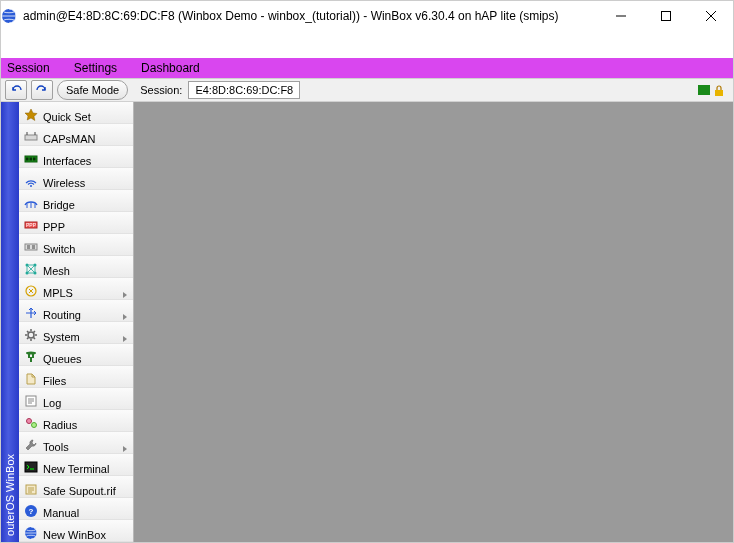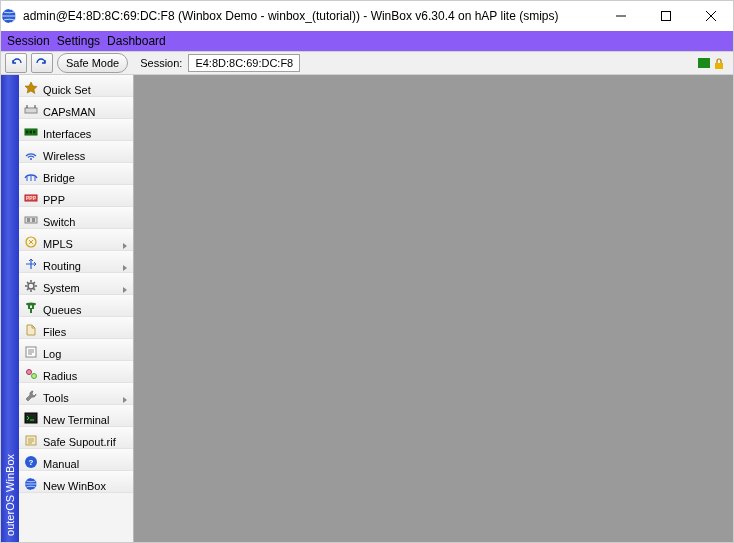--- a/index.html
+++ b/index.html
@@ -7,21 +7,21 @@
 
 
 .titlebar { height: 30px; display: flex; align-items: center; padding-left: 0; background: #fff; }
 .titlebar-icon { width: 16px; height: 16px; margin-right: 6px; }
 .titlebar-text { font-size: 12px; color: #000; flex: 1; white-space: nowrap; }
 .win-controls { display: flex; height: 100%; }
 .win-btn { width: 45px; display: flex; align-items: center; justify-content: center; cursor: default; }
 .win-btn svg { width: 10px; height: 10px; }
 
 
-.menubar { height: 20px; display: flex; align-items: center; padding-left: 6px; gap: 7px; background: #8b5cf6; font-size: 12px; }
+.menubar { height: 20px; display: flex; align-items: center; padding-left: 6px; gap: 24px; background: #d946ef; font-size: 12px; margin-top: 27px; }
 .menu-item { cursor: default; }
 
 
 .toolbar { height: 24px; display: flex; align-items: center; background: #f0f0f0; border-top: 1px solid #d0d0d0; border-bottom: 1px solid #d0d0d0; padding: 0 4px; gap: 4px; }
 .tool-btn { width: 22px; height: 20px; border: 1px solid #a0a0a0; background: linear-gradient(#fdfdfd,#e6e6e6); display: flex; align-items: center; justify-content: center; border-radius: 2px; }
 .safe-mode { height: 20px; padding: 0 8px; border: 1px solid #a0a0a0; background: linear-gradient(#fdfdfd,#e6e6e6); font-size: 11px; display: flex; align-items: center; border-radius: 10px; }
 .session-lbl { font-size: 11px; margin-left: 8px; }
 .session-val { height: 18px; padding: 0 6px; border: 1px solid #a0a0a0; background: #fff; font-size: 11px; display: flex; align-items: center; margin-left: 2px; }
 .toolbar-right { margin-left: auto; display: flex; gap: 3px; align-items: center; padding-right: 4px; }
 .status-sq { width: 12px; height: 10px; }
@@ -177,20 +177,32 @@
           <svg viewBox="0 0 14 14">
             <rect x="1" y="4" width="12" height="6" fill="#ddd" stroke="#888"></rect>
             <path d="M3 6h3M3 8h3M8 6h3M8 8h3" stroke="#444"></path>
           </svg>
         </span>
         <span>Switch</span>
       </div>
       <div class="sb-item">
         <span class="sb-icon">
           <svg viewBox="0 0 14 14">
+            <circle cx="3" cy="3" r="1.5" fill="#2a9"></circle>
+            <circle cx="11" cy="3" r="1.5" fill="#2a9"></circle>
+            <circle cx="3" cy="11" r="1.5" fill="#2a9"></circle>
+            <circle cx="11" cy="11" r="1.5" fill="#2a9"></circle>
+            <path d="M3 3L11 11M11 3L3 11M3 3h8M3 11h8M3 3v8M11 3v8" stroke="#2a9" stroke-width="0.8"></path>
+          </svg>
+        </span>
+        <span>Mesh</span>
+      </div>
+      <div class="sb-item">
+        <span class="sb-icon">
+          <svg viewBox="0 0 14 14">
             <circle cx="7" cy="7" r="5" fill="none" stroke="#d4a000" stroke-width="1.2"></circle>
             <path d="M5 5l4 4M9 5l-4 4" stroke="#d4a000"></path>
           </svg>
         </span>
         <span>MPLS</span>
         <span class="sb-arrow">
           <svg viewBox="0 0 8 8">
             <path d="M2 1l4 3-4 3z" fill="#888"></path>
           </svg>
         </span>

